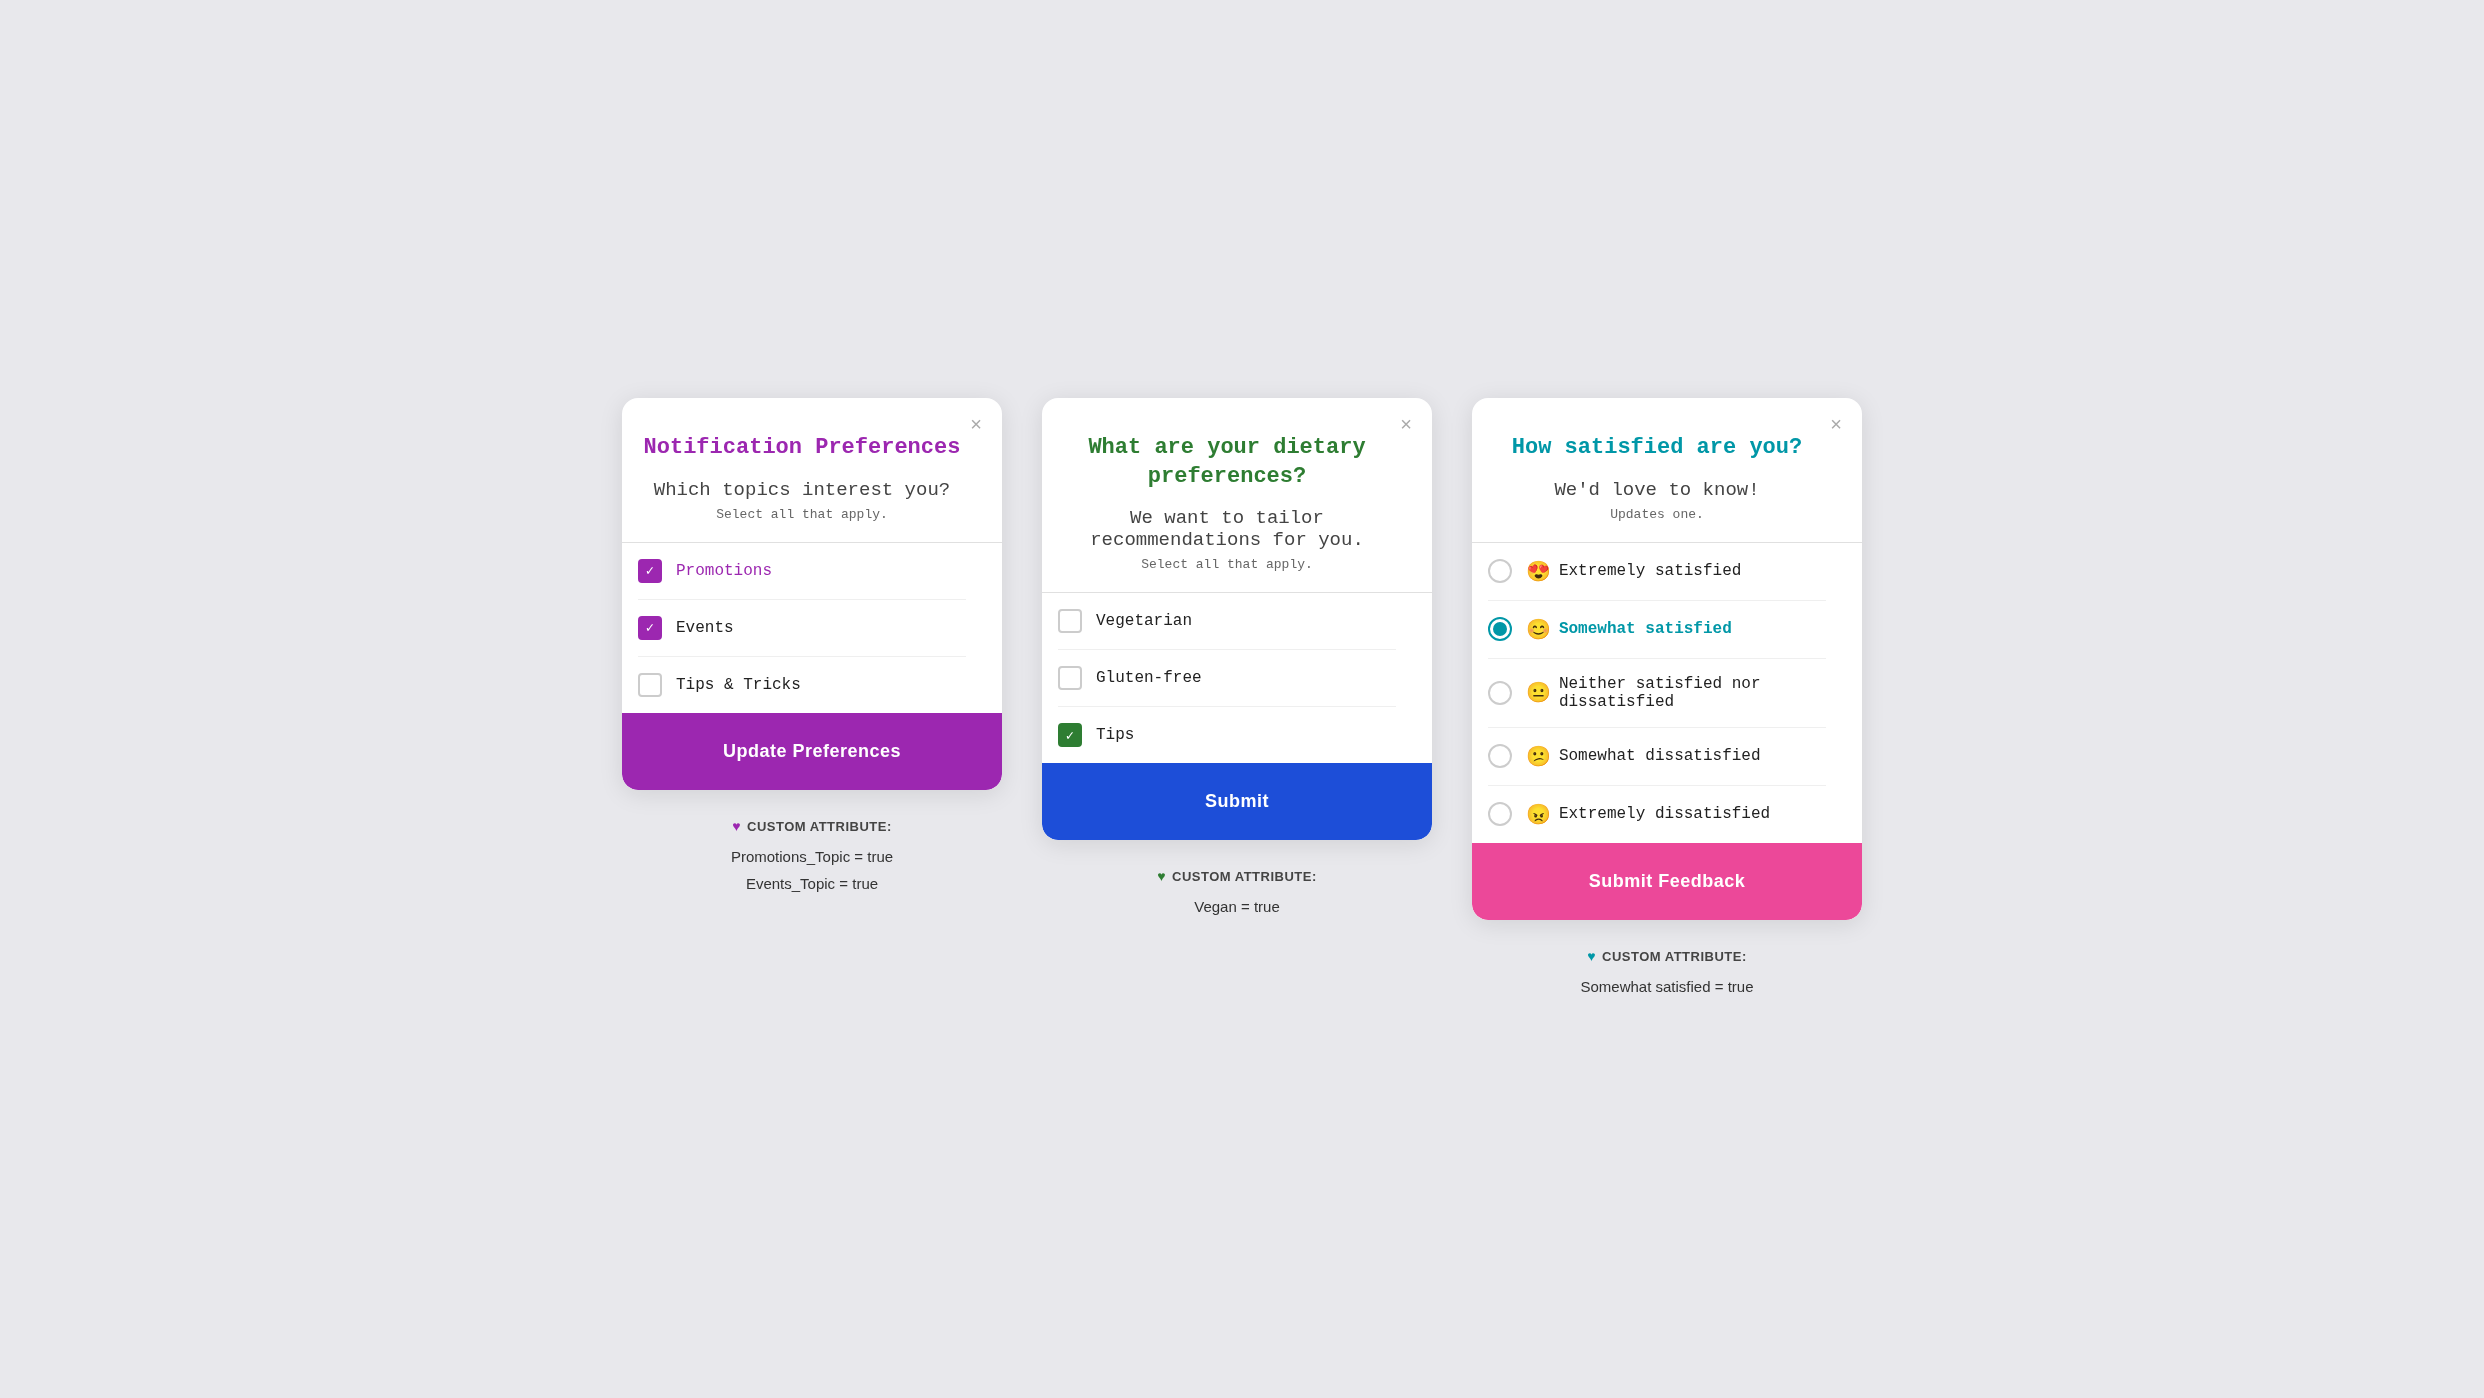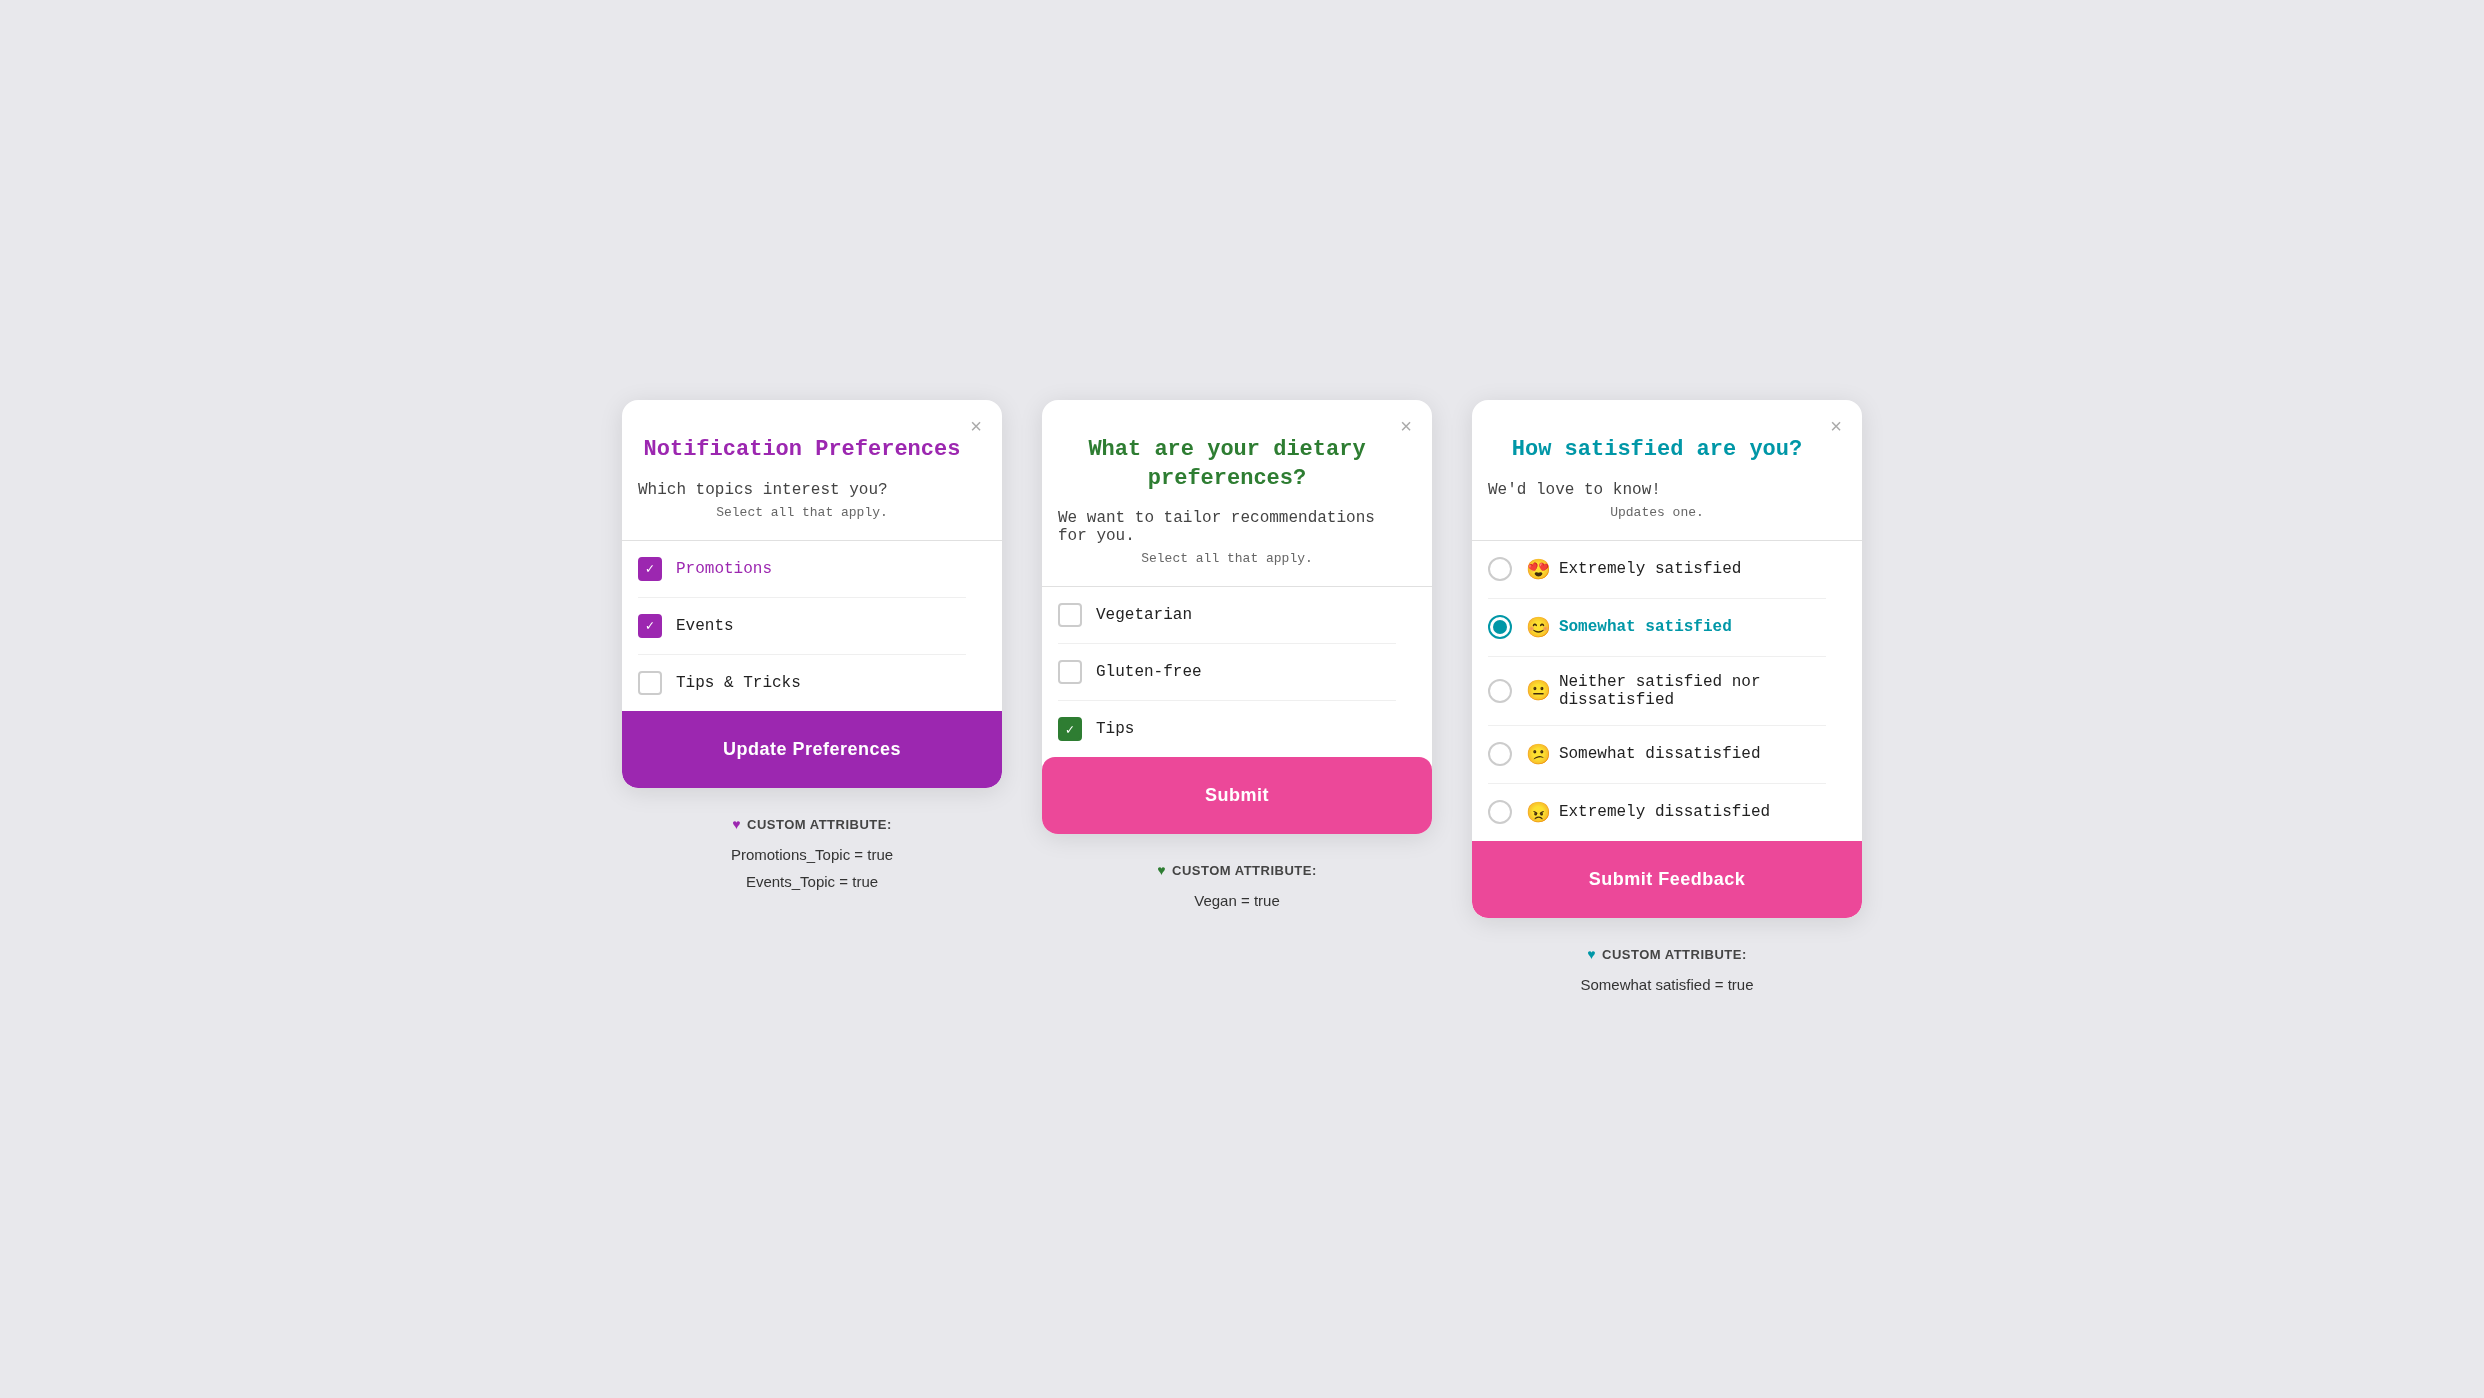--- a/index.html
+++ b/index.html
@@ -56,22 +56,22 @@
       z-index: 10;
     }
     .card-title {
       text-align: center;
       font-size: 22px;
       font-weight: 800;
       margin-bottom: 16px;
       line-height: 1.3;
     }
     .card-subtitle {
-      text-align: left;
-      font-size: 16px;
+      text-align: center;
+      font-size: 19px;
       color: #444;
       margin-bottom: 6px;
     }
     .card-instruction {
       text-align: center;
       font-size: 13px;
       color: #666;
       margin-bottom: 20px;
     }
     .divider {
@@ -169,21 +169,21 @@
       padding: 28px;
       border: none;
       border-radius: 0 0 16px 16px;
       font-size: 18px;
       font-weight: 700;
       color: #fff;
       cursor: pointer;
       letter-spacing: 0.5px;
     }
     .btn-purple { background: #9c27b0; }
-    .btn-green { background: #ec4899; border-radius: 13px; }
+    .btn-green { background: #1d4ed8; }
     .btn-teal { background: #ec4899; }
     
     .custom-attr {
       text-align: center;
       font-size: 14px;
       color: #444;
       line-height: 1.8;
     }
     .custom-attr-header {
       display: flex;

